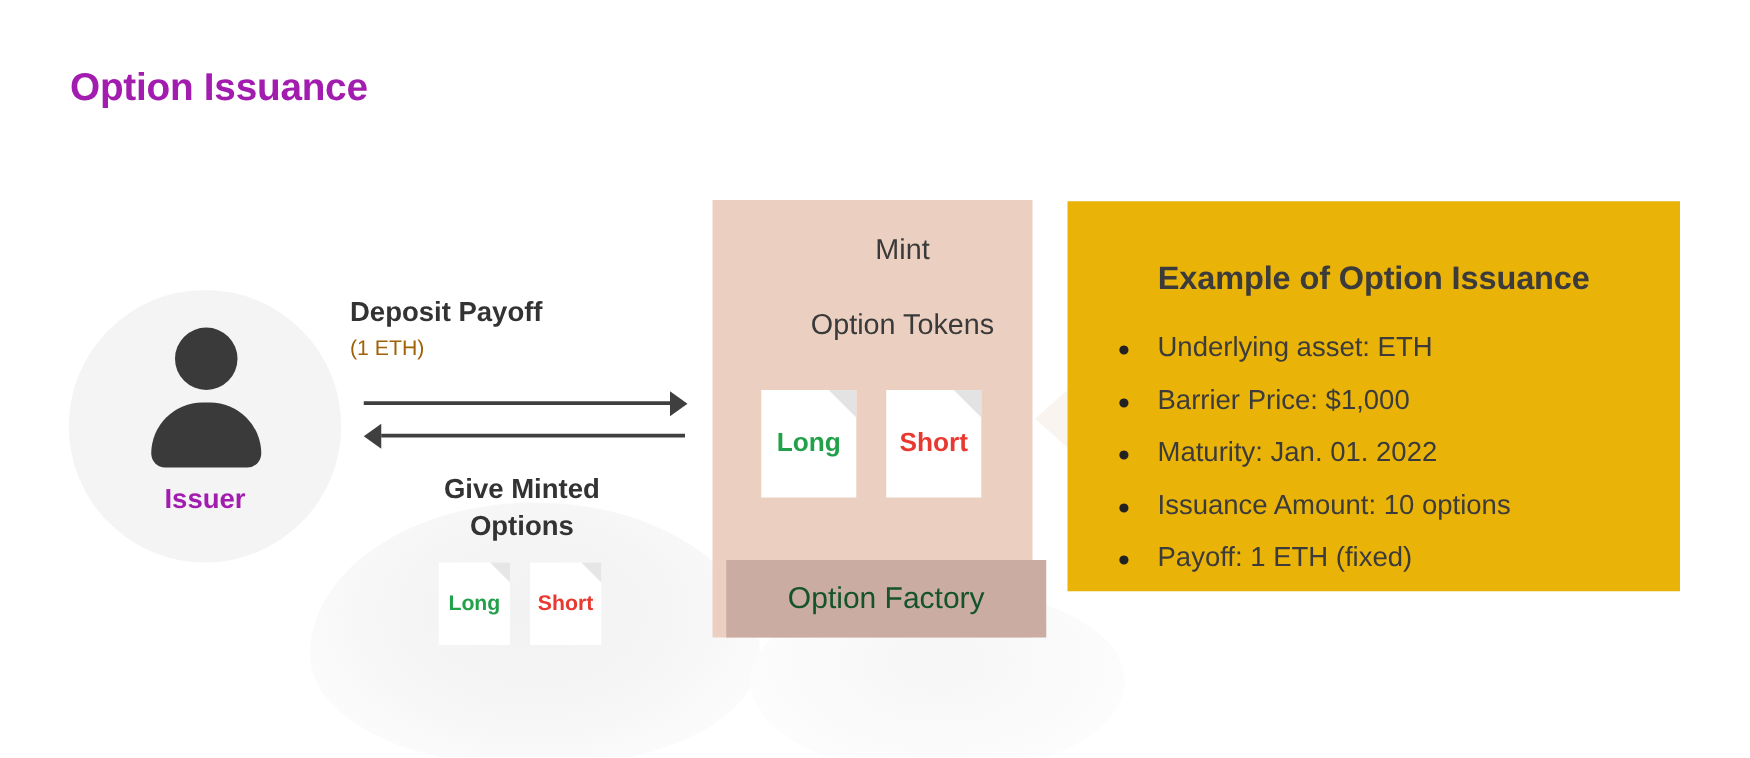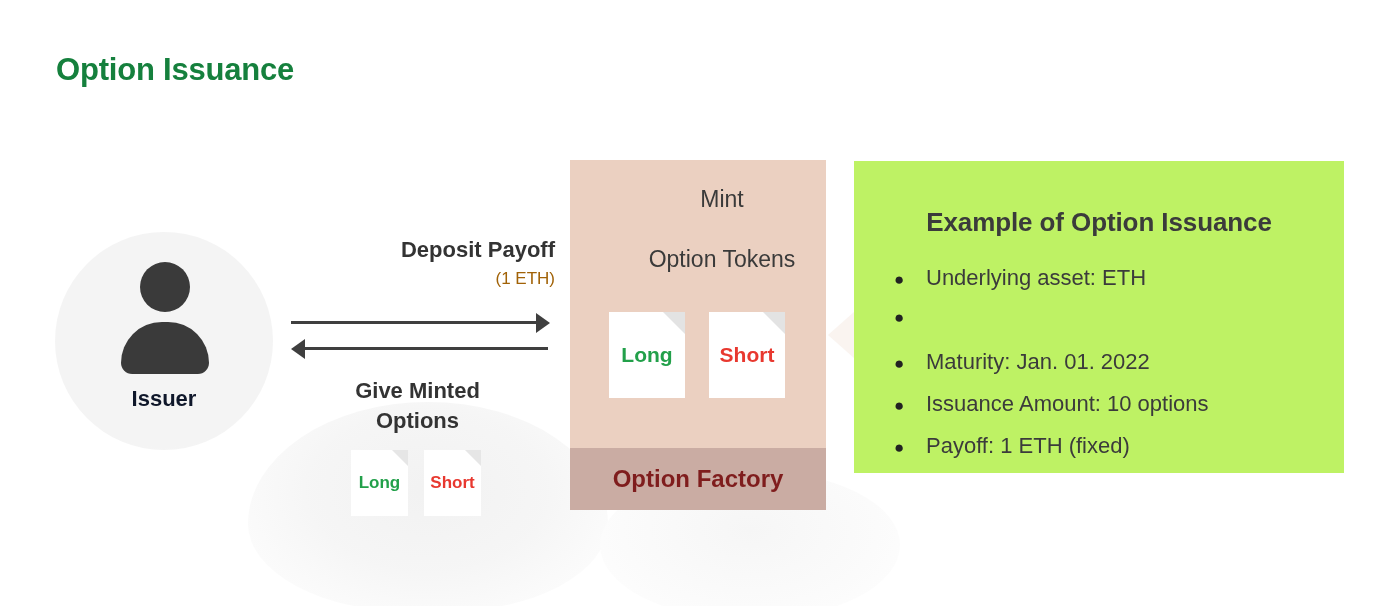--- a/index.html
+++ b/index.html
@@ -40,21 +40,21 @@
     background: radial-gradient(ellipse at 50% 40%, #f6f6f6 0%, #fbfbfb 60%, #ffffff 100%);
   }
 
   
   .page-title {
     position: absolute;
     left: 56px;
     top: 52px;
     font-size: 31px;
     font-weight: bold;
-    color: #15803d;
+    color: #a21caf;
     letter-spacing: -0.2px;
     white-space: nowrap;
   }
 
   
   .issuer-circle {
     position: absolute;
     left: 55px;
     top: 232px;
     width: 218px;
@@ -81,30 +81,30 @@
     border-radius: 44px 44px 12px 12px;
   }
   .issuer-label {
     position: absolute;
     left: 55px;
     top: 386px;
     width: 218px;
     text-align: center;
     font-size: 22px;
     font-weight: bold;
-    color: #0f172a;
+    color: #a21caf;
   }
 
   
   .deposit-label {
     position: absolute;
     left: 280px;
     top: 236px;
     width: 275px;
-    text-align: right;
+    text-align: left;
     font-size: 22px;
     font-weight: bold;
     color: #333333;
     line-height: 28px;
   }
   .deposit-sub {
     display: block;
     font-size: 17px;
     font-weight: normal;
     color: #a16207;
@@ -214,41 +214,41 @@
     width: 256px;
     text-align: center;
     font-size: 23px;
     font-weight: normal;
     color: #3a3a3a;
     line-height: 30px;
     padding-left: 24px;
   }
   .factory-footer {
     position: absolute;
-    left: 0;
+    left: 11px;
     bottom: 0;
     width: 256px;
     height: 62px;
     background: #caaca3;
     display: flex;
     align-items: center;
     justify-content: center;
     font-size: 24px;
-    font-weight: bold;
-    color: #7f1d1d;
+    font-weight: normal;
+    color: #14532d;
   }
 
   
   .example-panel {
     position: absolute;
     left: 854px;
     top: 161px;
     width: 490px;
     height: 312px;
-    background: #bef264;
+    background: #eab308;
   }
   .panel-notch {
     position: absolute;
     left: 828px;
     top: 312px;
     width: 0; height: 0;
     border-top: 23px solid transparent;
     border-bottom: 23px solid transparent;
     border-right: 26px solid #faf4f0;
   }
@@ -347,20 +347,21 @@
   <div class="panel-notch"></div>
   <div class="example-panel">
     <div class="example-title">Example of Option Issuance</div>
     <ul class="example-list">
       <li>
         <span class="bullet">●</span>
         <span>Underlying asset: ETH</span>
       </li>
       <li>
         <span class="bullet">●</span>
+        <span>Barrier Price: $1,000</span>
       </li>
       <li>
         <span class="bullet">●</span>
         <span>Maturity: Jan. 01. 2022</span>
       </li>
       <li>
         <span class="bullet">●</span>
         <span>Issuance Amount: 10 options</span>
       </li>
       <li>

